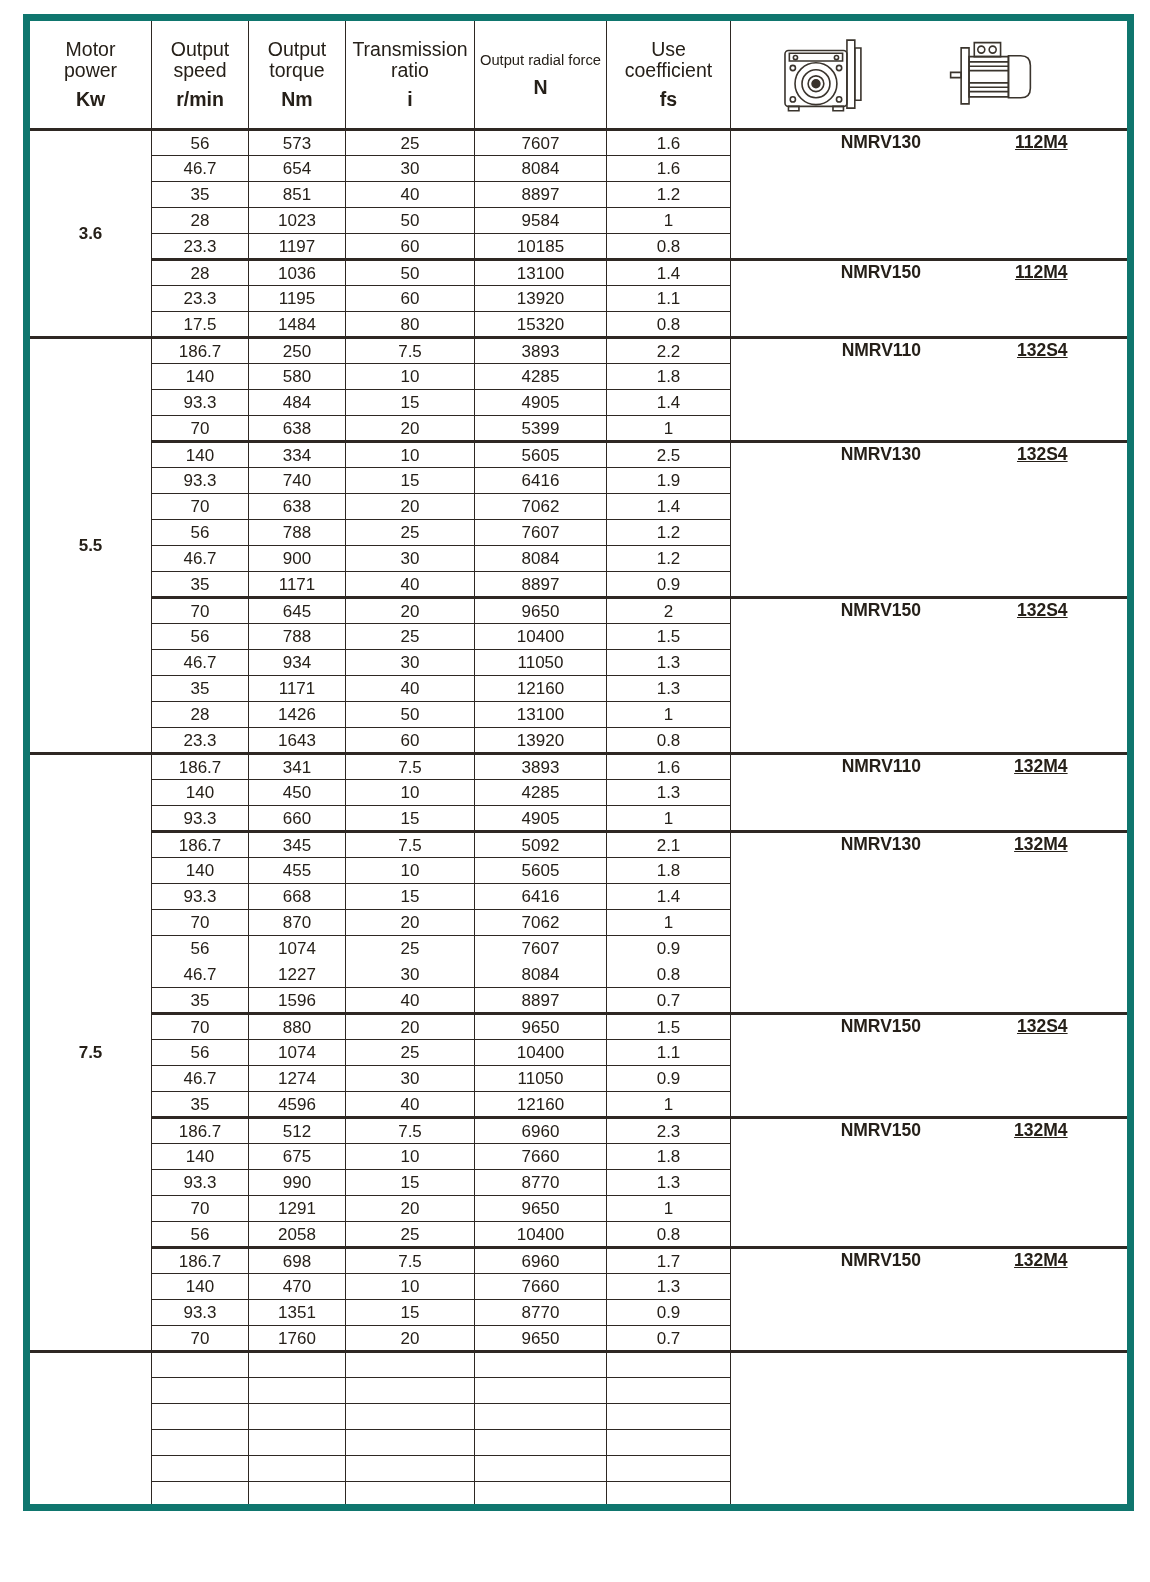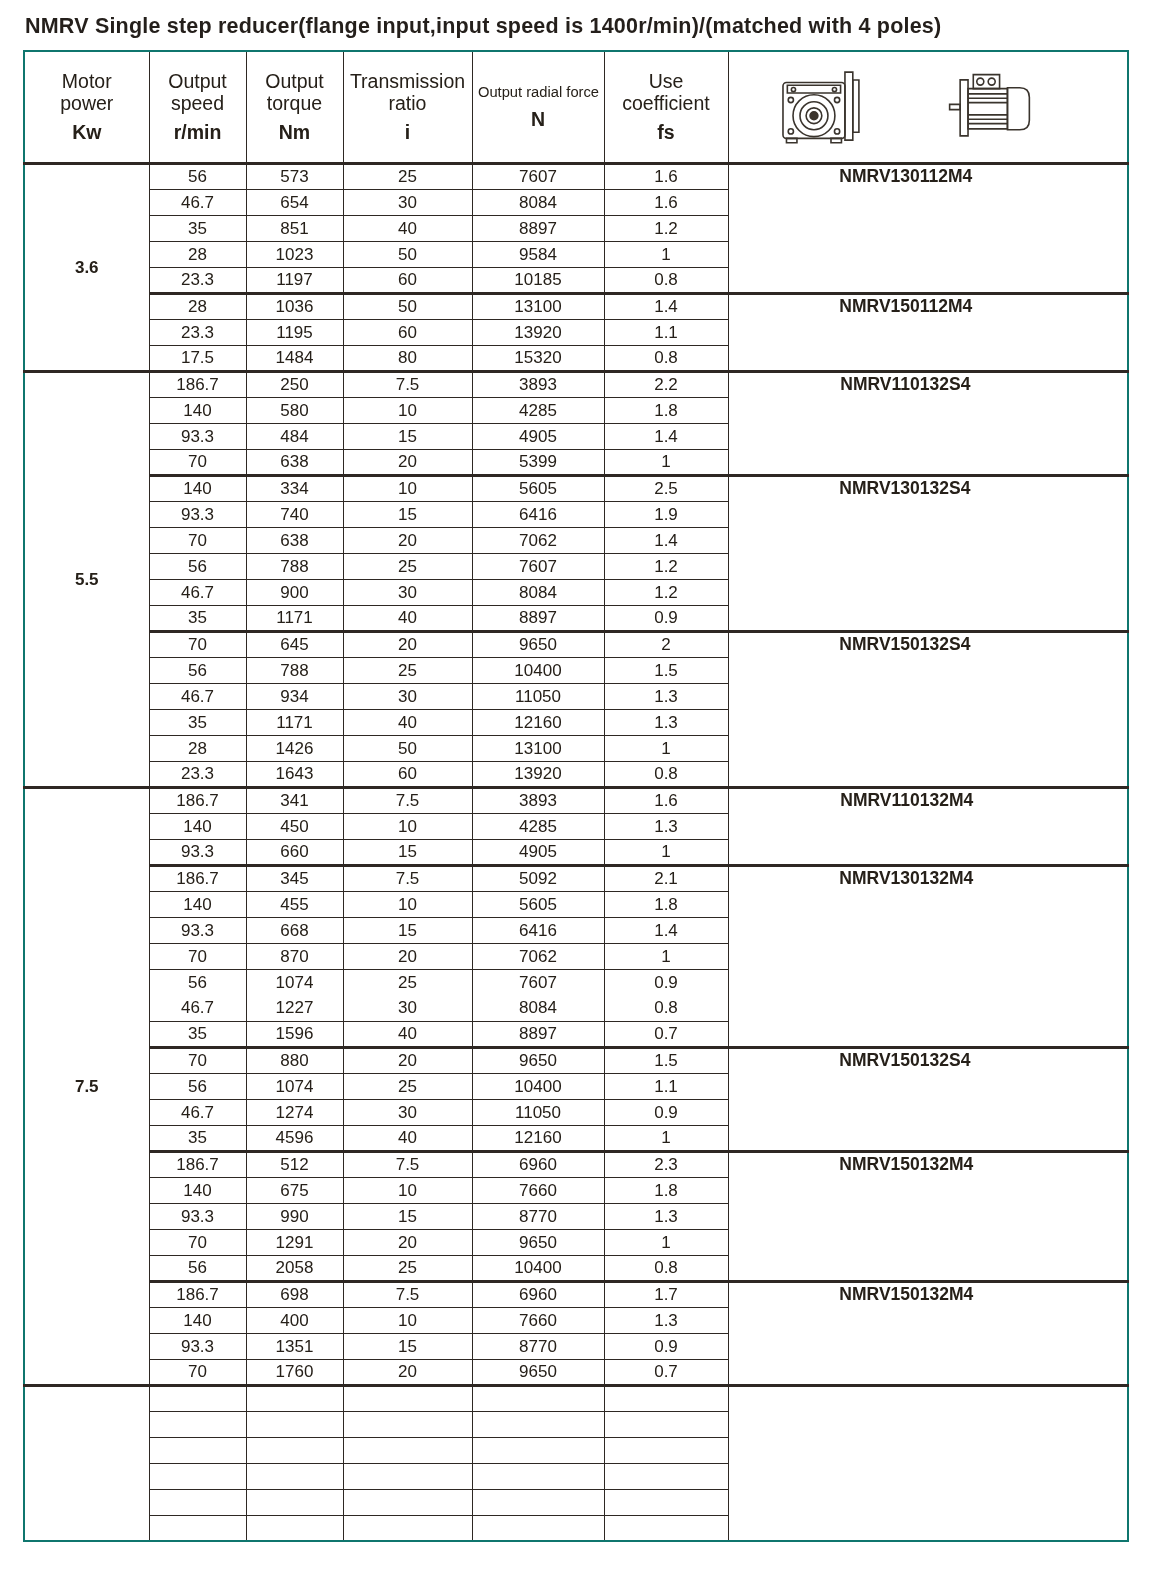--- a/index.html
+++ b/index.html
@@ -25,63 +25,62 @@
   table.spec td{
     border:1.5px solid #2e2823;
     padding:0;
     text-align:center;
     font-size:17px;
     line-height:1.0;
     color:#262019;
     overflow:hidden;
   }
   
-  table.spec{border:2px solid #0f766e;}
+  table.spec{border:7px solid #0f766e;}
   thead th{border-bottom-width:3px;}
   
   tbody tr{height:26px;}
   thead tr{height:112px;}
   
   tr.group-start td{border-top-width:3px;}
   tr.block-start td{border-top-width:3px;}
   
   tr.seamless td{border-top-style:hidden;}
   .power-cell{
     font-weight:700;
     font-size:18px;
     vertical-align:middle;
   }
   .model-cell{
     vertical-align:top;
     padding-top:4px;
   }
   .model-inner{display:flex;width:100%;padding-top:3px;}
   .model-inner .reducer{width:48%;text-align:right;font-weight:700;font-size:17.5px;}
-  .model-inner .motor{width:37%;text-align:left;font-weight:700;font-size:17.5px;}
+  .model-inner .motor{width:37%;text-align:right;font-weight:700;font-size:17.5px;text-decoration:underline;}
   
   th .hlines{display:block;font-weight:400;font-size:19.5px;line-height:1.08;}
   th .hlines.condensed{
     font-size:15.5px;
     transform:scaleX(.95);
     transform-origin:center;
     white-space:nowrap;
   }
   th .hunit{display:block;font-weight:700;font-size:19.5px;margin-top:9px;line-height:1;}
   th.models-header{vertical-align:middle;}
   .imgs{display:flex;align-items:center;width:100%;}
   .imgs .img-a{width:48%;display:flex;justify-content:center;}
   .imgs .img-b{width:37%;display:flex;justify-content:center;}
   svg{display:block;}
   svg *{vector-effect:non-scaling-stroke;}
 </style>
 </head>
 <body>
 
 <div class="page">
-  <h1 class="doc-title">NMRV Single step reducer(flange input,input speed is 1400r/min)/(matched with 4 poles)</h1>
 
   <table class="spec">
     <colgroup>
       <col style="width:125px">
       <col style="width:97px">
       <col style="width:97px">
       <col style="width:129px">
       <col style="width:132px">
       <col style="width:124px">
       <col style="width:400px">
@@ -522,21 +521,21 @@
           <td>1.7</td>
           <td class="model-cell" rowspan="4">
             <div class="model-inner">
               <span class="reducer">NMRV150</span>
               <span class="motor">132M4</span>
             </div>
           </td>
         </tr>
         <tr>
           <td>140</td>
-          <td>400</td>
+          <td>470</td>
           <td>10</td>
           <td>7660</td>
           <td>1.3</td>
         </tr>
         <tr>
           <td>93.3</td>
           <td>1351</td>
           <td>15</td>
           <td>8770</td>
           <td>0.9</td>

